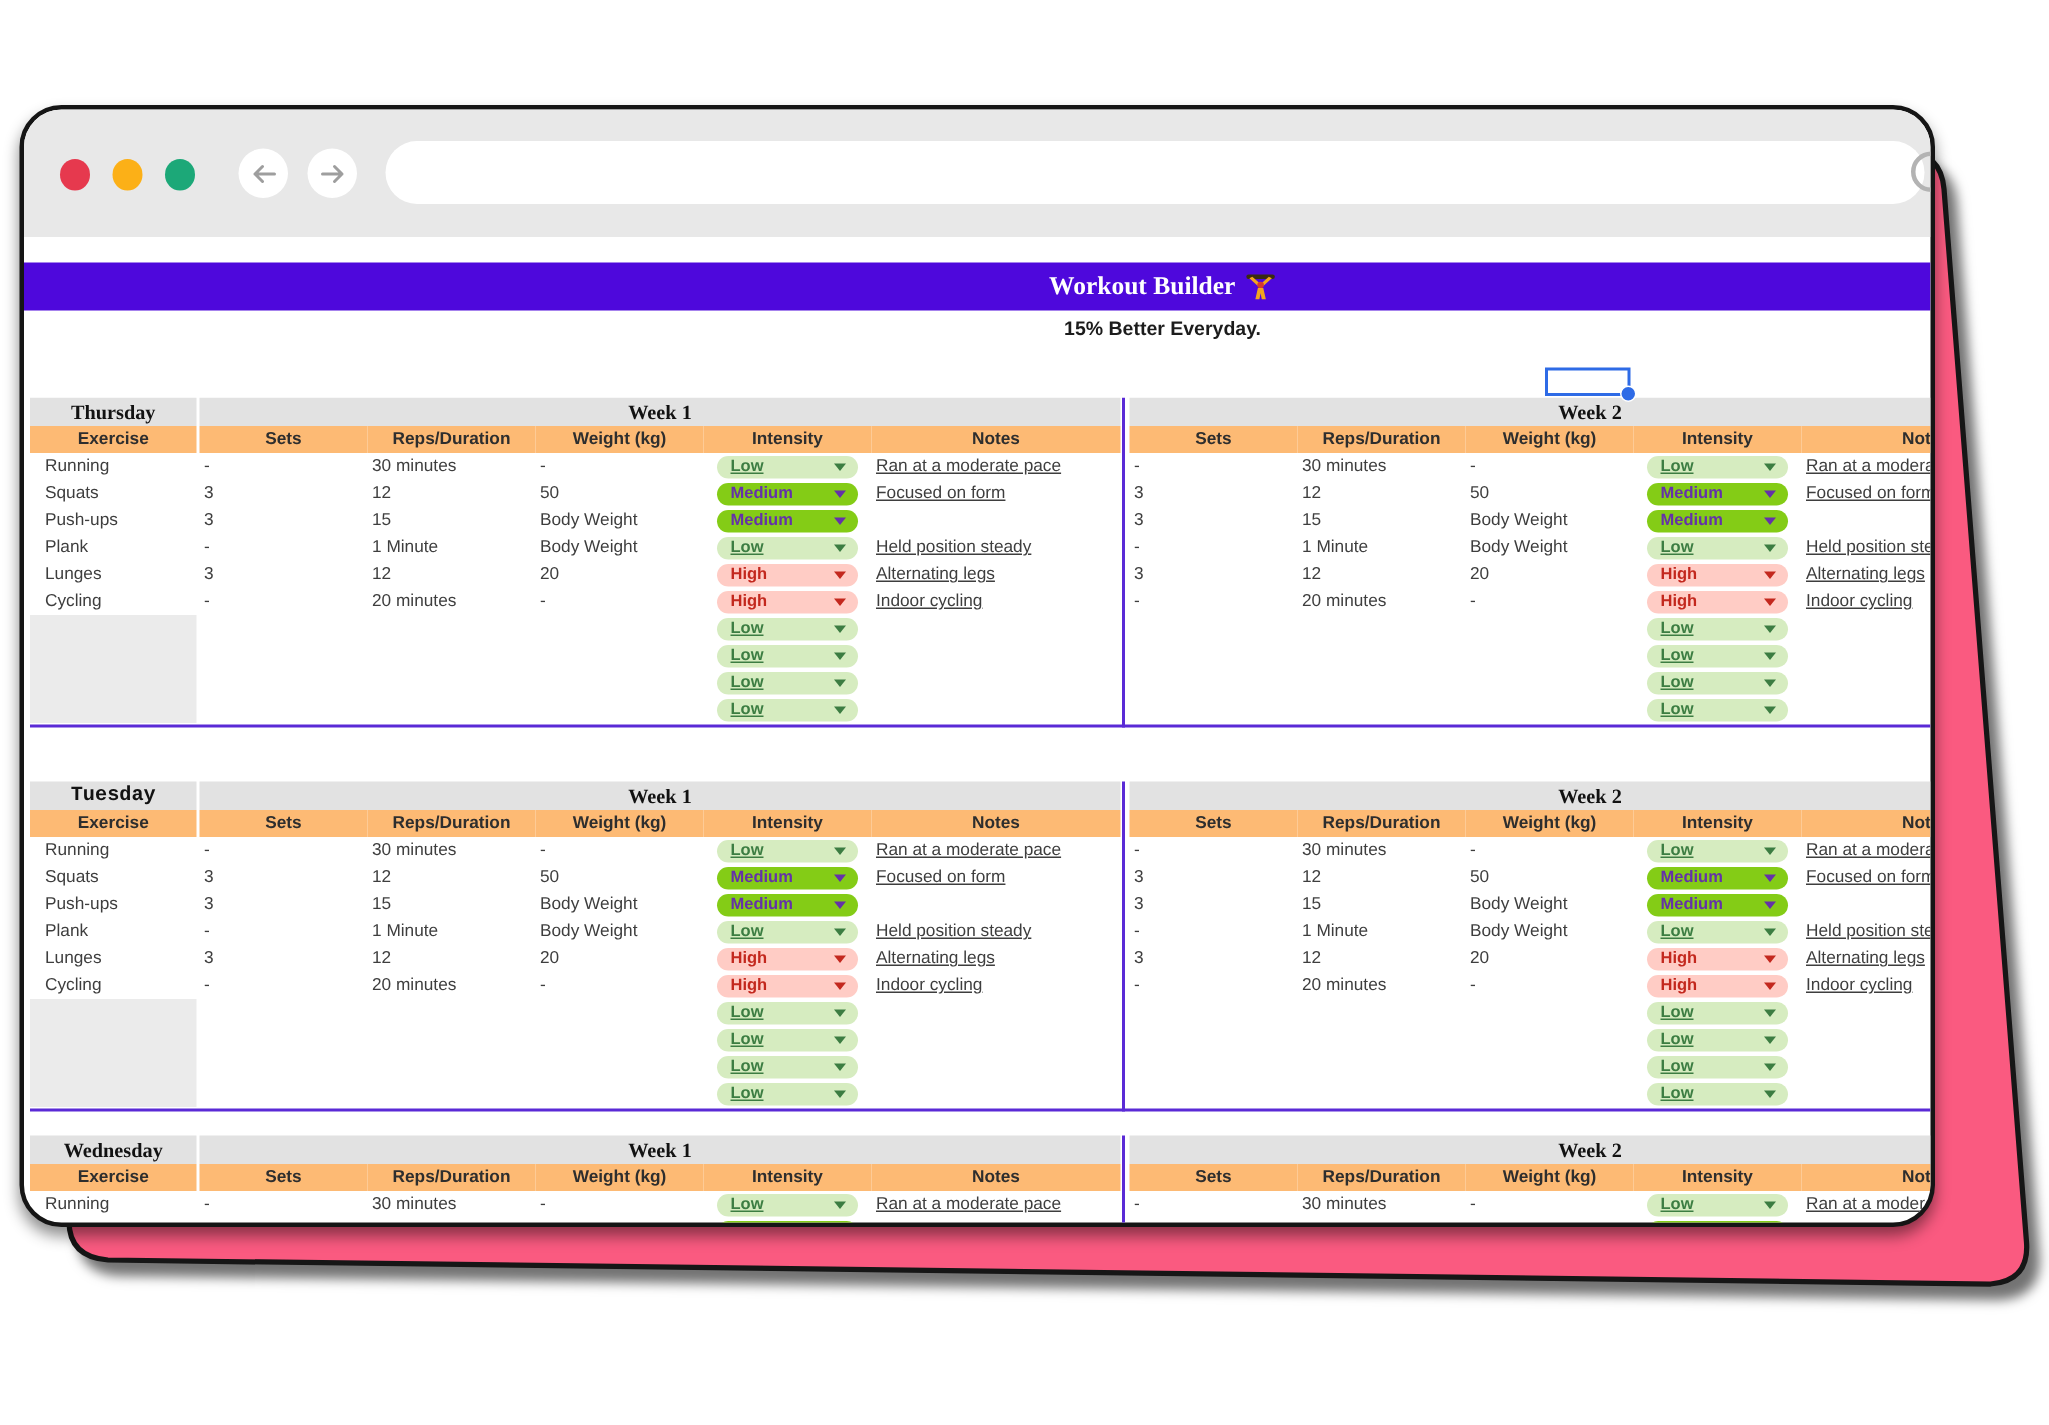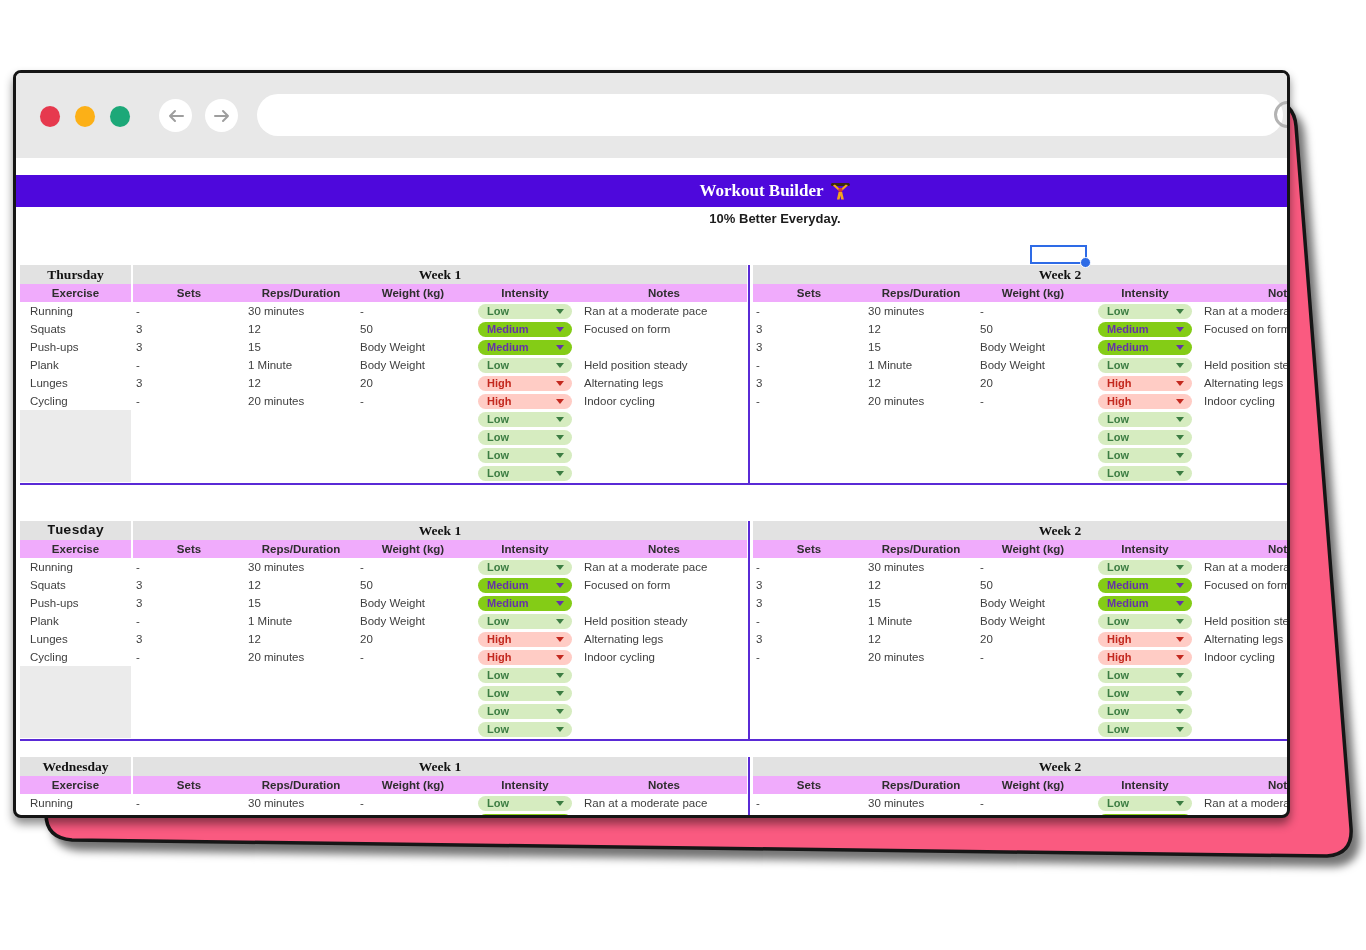--- a/index.html
+++ b/index.html
@@ -5,21 +5,21 @@
   * { margin:0; padding:0; box-sizing:border-box; }
   html,body { width:1366px; height:950px; background:#ffffff; overflow:hidden;
               font-family:"Liberation Sans", sans-serif; }
   .stage { position:relative; width:1366px; height:950px; }
 
   
   .backdrop { position:absolute; left:0; top:0; z-index:1; }
 
   
   .window { position:absolute; left:13px; top:70px; width:1277px; height:748px;
-            background:#ffffff; border:3px solid #151515; border-radius:8px;
+            background:#ffffff; border:3px solid #151515; border-radius:28px;
             overflow:hidden; z-index:2; box-shadow:0 6px 10px rgba(0,0,0,0.45); }
 
   .toolbar { position:absolute; left:0; top:0; right:0; height:85px; background:#e8e8e8; }
   .dot { position:absolute; top:33px; width:20px; height:21px; border-radius:50%; }
   .navbtn { position:absolute; top:26px; width:33px; height:33px; border-radius:50%;
             background:#ffffff; display:flex; align-items:center; justify-content:center; }
   .urlbar { position:absolute; left:241px; top:21px; width:1026px; height:42px;
             border-radius:21px; background:#ffffff; }
   .toolbar-ring { position:absolute; left:1258px; top:28px; width:27px; height:27px;
             border:3px solid #b3b3b3; border-radius:50%; }
@@ -38,35 +38,35 @@
             border-radius:50%; background:#2e6be6; border:1.5px solid #ffffff; }
 
   
   .sheet-sections { position:absolute; left:4px; top:192px; width:1267px; height:556px; overflow:hidden; }
   .day-section { position:absolute; left:0; width:1361px; display:grid;
             grid-template-columns:111px 2px 112px 112px 112px 112px 166px 6px 112px 112px 112px 112px 166px;
             grid-template-rows:19px 18px repeat(10,18px); }
   .cell { display:flex; align-items:center; font-size:11.5px; color:#3e3e3e; overflow:hidden; white-space:nowrap; }
   .band { background:#e2e2e2; font-family:"Liberation Serif", serif; font-weight:bold;
           font-size:13.5px; color:#121212; justify-content:center; }
-  .head { background:#f0abfc; font-weight:bold; font-size:11.5px; color:#2e2e2e; justify-content:center; }
+  .head { background:#fdba74; font-weight:bold; font-size:11.5px; color:#2e2e2e; justify-content:center; }
   .exname { padding-left:10px; }
   .val { padding-left:3px; }
-  .notes { padding-left:3px; }
+  .notes { padding-left:3px;text-decoration:underline; }
   .empty-ex { background:#ebebeb; }
   .vdiv { position:absolute; left:728px; top:0; width:2px; height:220px; background:#5a2ad6; }
   .hline { position:absolute; left:0; top:218px; width:1361px; height:2px; background:#5a2ad6; }
 
   
   .pillwrap { justify-content:center; }
   .pill { width:94px; height:15px; border-radius:9px; display:flex; align-items:center;
           justify-content:space-between; padding:0 8px 0 9px; font-size:11px; font-weight:bold; }
   .pill .arr { width:0; height:0; border-left:4.5px solid transparent;
           border-right:4.5px solid transparent; border-top:5.5px solid currentColor; }
-  .pill.low    { background:#d6ecc0; color:#3c7d42; }
+  .pill.low    { background:#d6ecc0; color:#3c7d42;text-decoration:underline; }
   .pill.medium { background:#84cc16; color:#6531a9; }
   .pill.high   { background:#ffccc5; color:#c3281e; }
 </style>
 </head>
 <body>
 
 <div class="stage">
 
   <svg class="backdrop" width="1366" height="950">
     <path d="M 60 78 L 1270 100 Q 1294 102 1296 126 L 1351 828 Q 1353 854 1327 856
@@ -100,21 +100,21 @@
         <span>Workout Builder</span>
         <svg width="20" height="18" viewBox="0 0 20 18">
           <rect x="0.5" y="1" width="19" height="3" rx="1.5" fill="#3a2b10"></rect>
           <path d="M2.5 3.5 L8 8.5 L12 8.5 L17.5 3.5 L15.5 2.5 L11 6.5 L9 6.5 L4.5 2.5 Z" fill="#f2a51e"></path>
           <circle cx="10" cy="8" r="2.2" fill="#d43a2f"></circle>
           <path d="M6.5 17.5 L8.2 10 L11.8 10 L13.5 17.5 L10.8 17.5 L10 13.5 L9.2 17.5 Z" fill="#f2a51e"></path>
         </svg>
       </div>
     </div>
 
-    <div class="subtitle">10% Better Everyday.</div>
+    <div class="subtitle">15% Better Everyday.</div>
 
     <div class="sel-cell"></div>
 
     <div class="sheet-sections">
         <div class="day-section" style="top: 0px;">
           <div class="cell band" style="grid-area: 1 / 1;">Thursday</div>
           <div class="cell band" style="grid-area: 1 / 3 / auto / span 5;">Week 1</div>
           <div class="cell band" style="grid-area: 1 / 9 / auto / span 5;">Week 2</div>
           <div class="cell head" style="grid-area: 2 / 1;">Exercise</div>
           <div class="cell head" style="grid-area: 2 / 3;">Sets</div>

